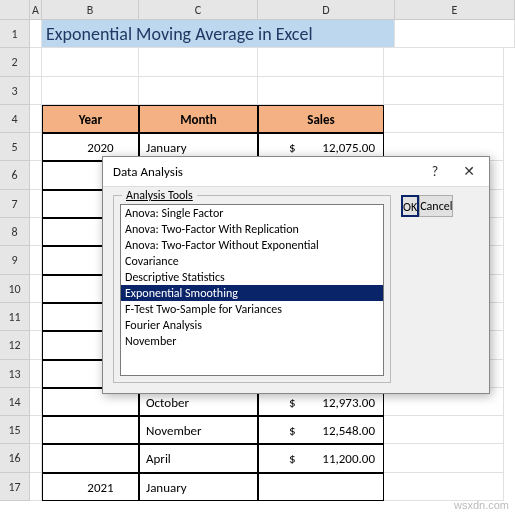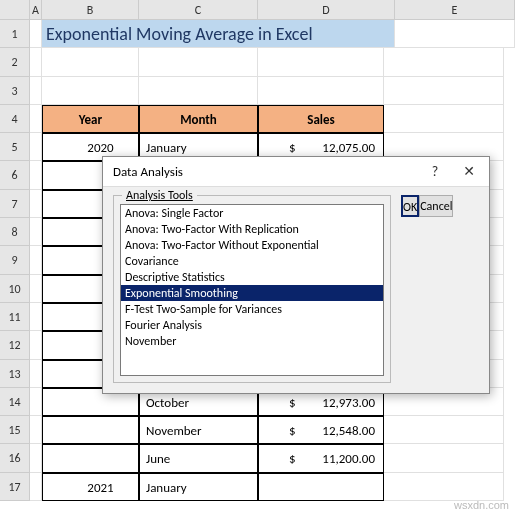--- a/index.html
+++ b/index.html
@@ -283,21 +283,21 @@
           <div class="cell cA"></div>
           <div class="cell cB data-cell center"></div>
           <div class="cell cC data-cell month">November</div>
           <div class="cell cD data-cell sales"><span class="cur">$</span><span>12,548.00</span></div>
           <div class="cell cE"></div>
         </div>
         <div class="row">
           <div class="rowh">16</div>
           <div class="cell cA"></div>
           <div class="cell cB data-cell center"></div>
-          <div class="cell cC data-cell month">June</div>
+          <div class="cell cC data-cell month">April</div>
           <div class="cell cD data-cell sales"><span class="cur">$</span><span>11,200.00</span></div>
           <div class="cell cE"></div>
         </div>
         <div class="row">
           <div class="rowh">17</div>
           <div class="cell cA"></div>
           <div class="cell cB data-cell center">2021</div>
           <div class="cell cC data-cell month">January</div>
           <div class="cell cD data-cell sales"><span></span></div>
           <div class="cell cE"></div>

